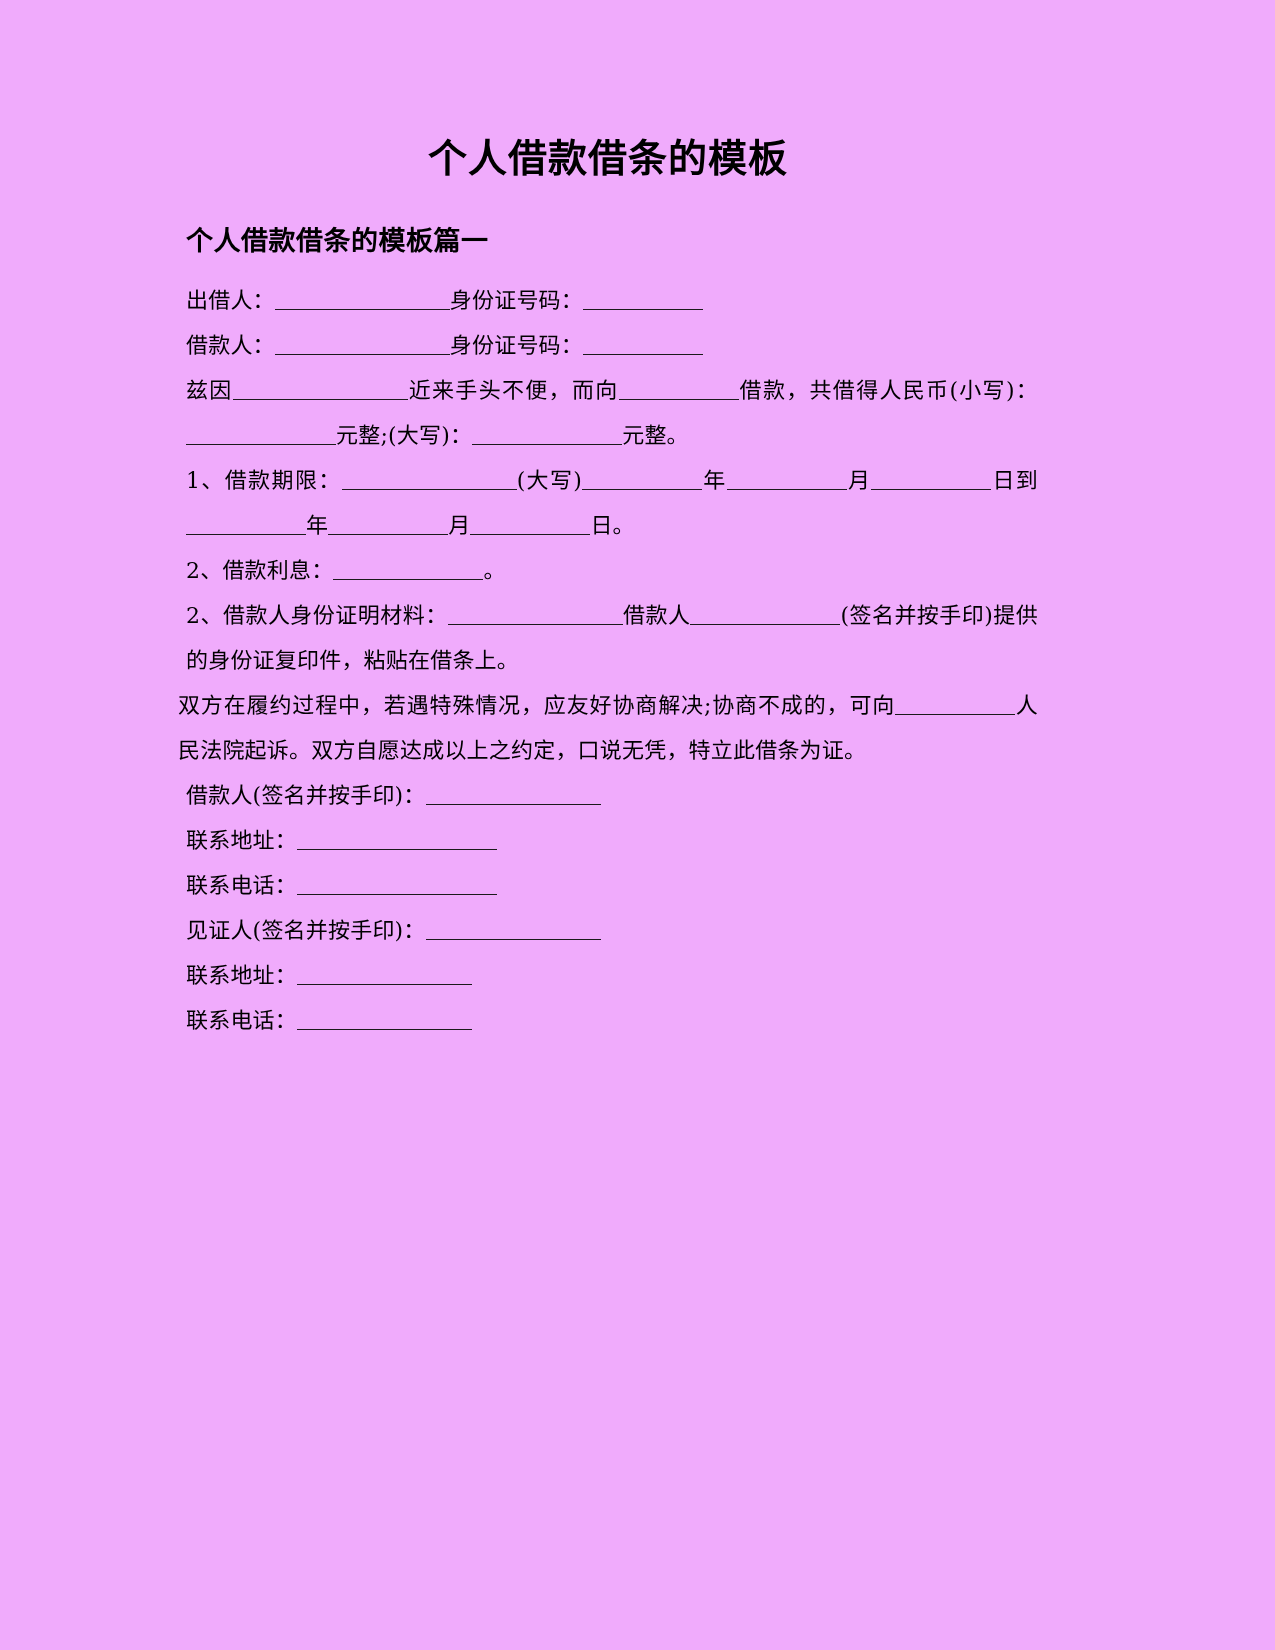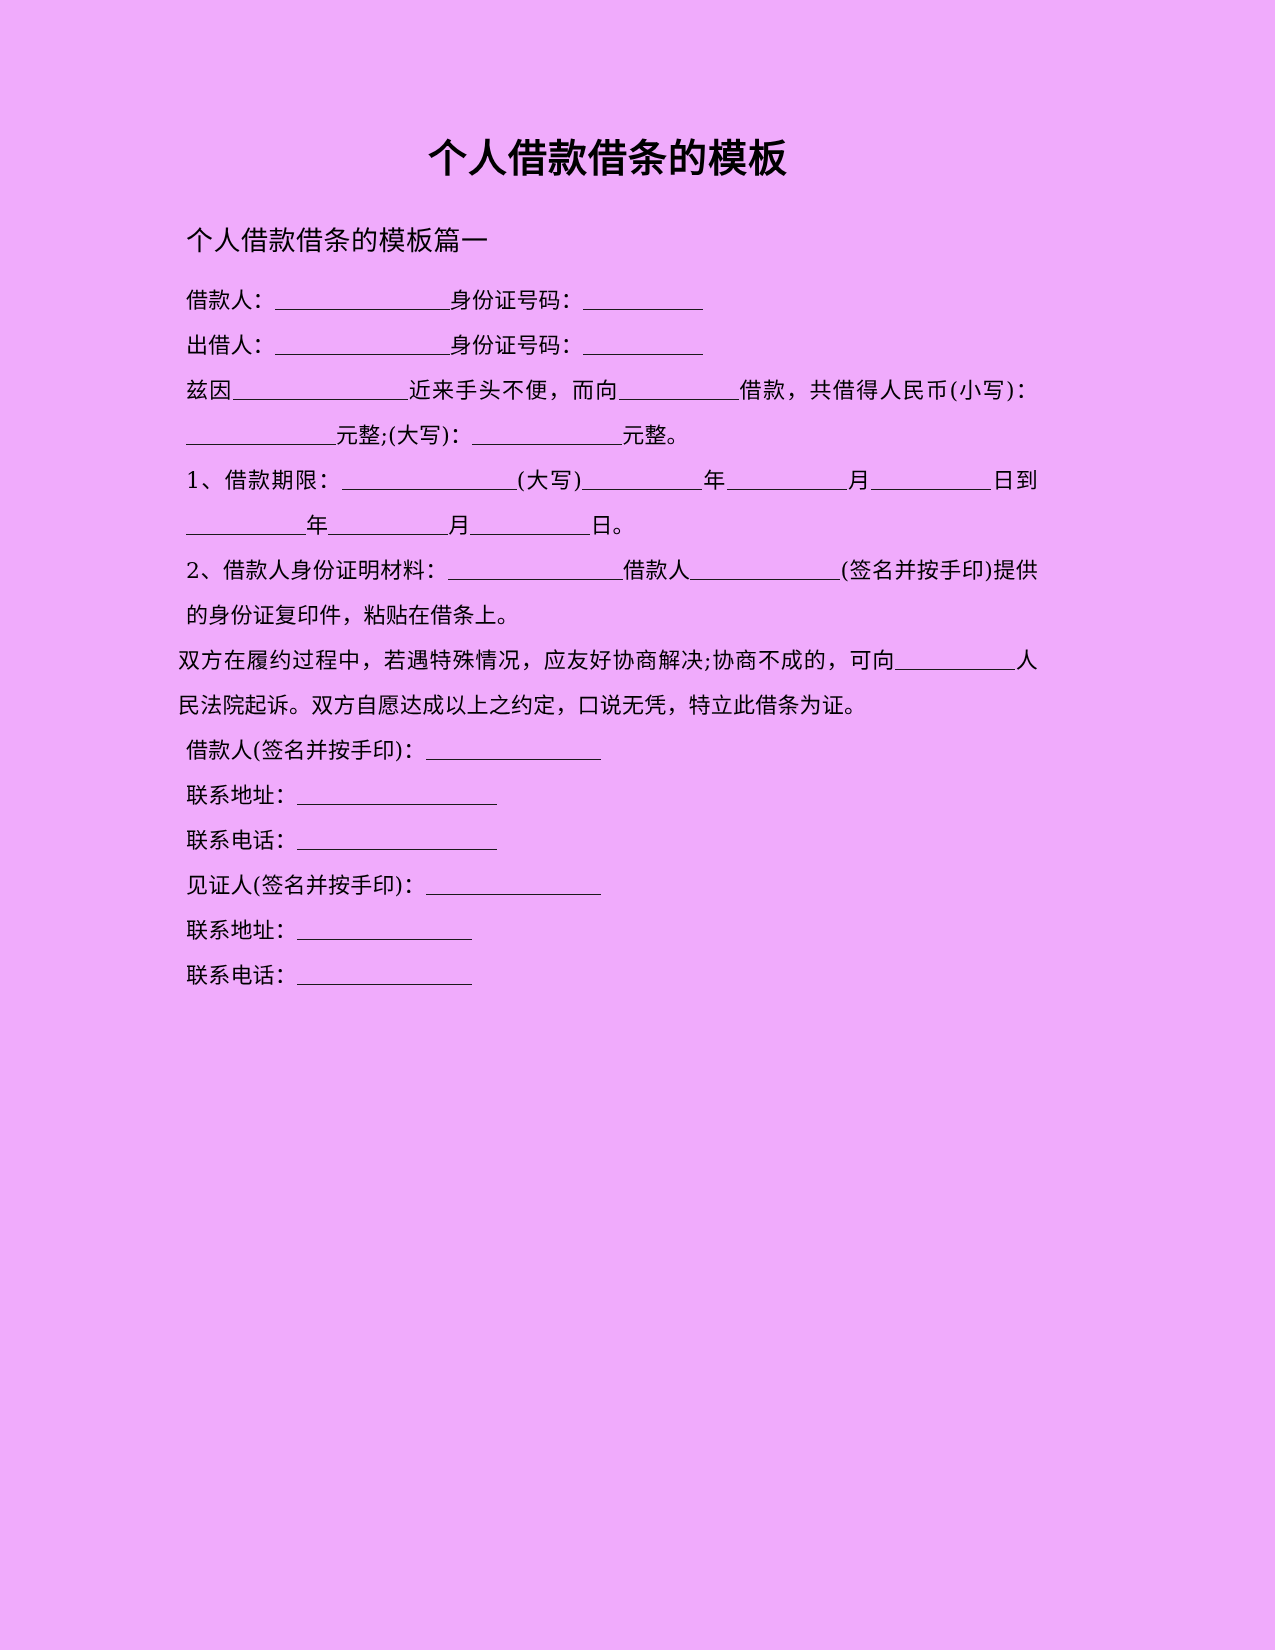--- a/index.html
+++ b/index.html
@@ -37,21 +37,21 @@
     text-align: center;
     letter-spacing: 1px;
     line-height: 1.35;
     margin: 0 0 36px 0;
     font-family: "DejaVu Serif", "Liberation Serif", serif;
   }
 
   
   .section-heading {
     font-size: 27px;
-    font-weight: normal;
+    font-weight: bold;
     line-height: 1.45;
     margin: 14px 0 18px 8px;
     letter-spacing: 0.5px;
     font-family: "DejaVu Serif", "Liberation Serif", serif;
   }
   .section-heading.trailing {
     margin-top: 18px;
     margin-bottom: 0;
   }
 
@@ -93,35 +93,38 @@
 <body>
 
 <div class="page">
   <div class="content">
 
     <h1 class="doc-title">个人借款借条的模板</h1>
 
     <h2 class="section-heading">个人借款借条的模板篇一</h2>
 
     <p class="para indent">
-      <span>借款人：</span><span class="blank b-xl"></span><span>身份证号码：</span><span class="blank b-md"></span>
+      <span>出借人：</span><span class="blank b-xl"></span><span>身份证号码：</span><span class="blank b-md"></span>
     </p>
 
     <p class="para indent">
-      <span>出借人：</span><span class="blank b-xl"></span><span>身份证号码：</span><span class="blank b-md"></span>
+      <span>借款人：</span><span class="blank b-xl"></span><span>身份证号码：</span><span class="blank b-md"></span>
     </p>
 
     <p class="para indent">
       <span>兹因</span><span class="blank b-xl"></span><span>近来手头不便，而向</span><span class="blank b-md"></span><span>借款，共借得人民币(小写)：</span><span class="blank b-lg"></span><span>元整;(大写)：</span><span class="blank b-lg"></span><span>元整。</span>
     </p>
 
     <p class="para indent">
       <span>1、借款期限：</span><span class="blank b-xl"></span><span>(大写)</span><span class="blank b-md"></span><span>年</span><span class="blank b-md"></span><span>月</span><span class="blank b-md"></span><span>日到</span><span class="blank b-md"></span><span>年</span><span class="blank b-md"></span><span>月</span><span class="blank b-md"></span><span>日。</span>
     </p>
 
+    <p class="para indent">
+      <span>2、借款利息：</span><span class="blank b-lg"></span><span>。</span>
+    </p>
 
 
     <p class="para indent">
       <span>2、借款人身份证明材料：</span><span class="blank b-xl"></span><span>借款人</span><span class="blank b-lg"></span><span>(签名并按手印)提供的身份证复印件，粘贴在借条上。</span>
     </p>
 
     <p class="para flush">
       <span>双方在履约过程中，若遇特殊情况，应友好协商解决;协商不成的，可向</span><span class="blank b-md"></span><span>人民法院起诉。双方自愿达成以上之约定，口说无凭，特立此借条为证。</span>
     </p>
 

